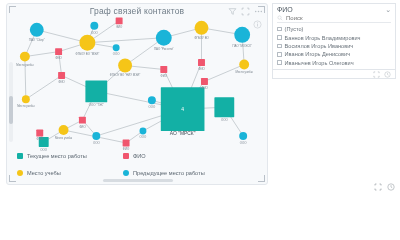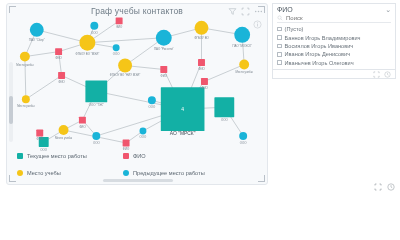--- a/index.html
+++ b/index.html
@@ -118,21 +118,21 @@
 </head>
 <body>
 
 <div id="graph-visual">
 
   <div class="corner c-tl"></div>
   <div class="corner c-tr"></div>
   <div class="corner c-bl"></div>
   <div class="corner c-br"></div>
 
-  <div id="graph-title">Граф учебы контактов</div>
+  <div id="graph-title">Граф связей контактов</div>
 
   <div id="visual-tools">
     <svg class="ico" viewBox="0 0 16 16">
       <path d="M2 3h12l-4.6 5.4V13L6.6 11.4V8.4z" fill="none" stroke="#6f7c87" stroke-width="1.2"></path>
     </svg>
     <svg class="ico" viewBox="0 0 16 16">
       <path d="M2 5V2h3M14 5V2h-3M2 11v3h3M14 11v3h-3" fill="none" stroke="#6f7c87" stroke-width="1.3"></path>
     </svg>
     <svg class="ico" viewBox="0 0 16 16">
       <circle cx="3" cy="8" r="1.3" fill="#6f7c87"></circle>

